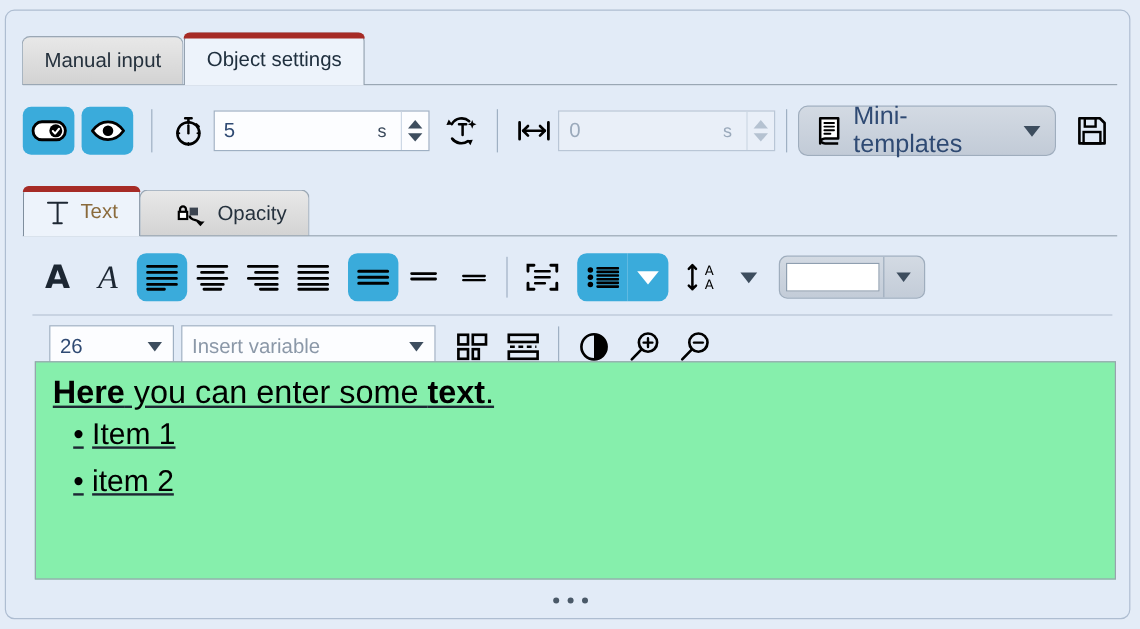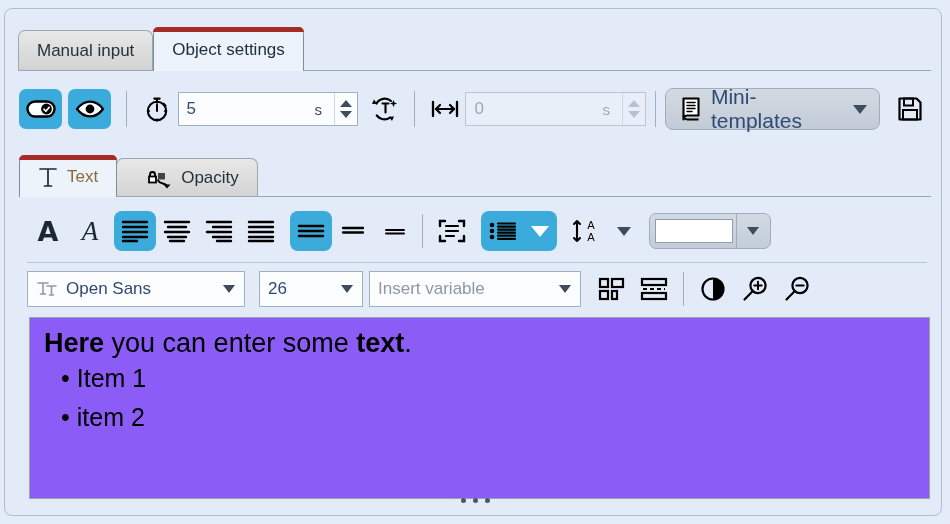--- a/index.html
+++ b/index.html
@@ -110,22 +110,22 @@
   
   .combo{
     display:flex;align-items:center;height:36px;border:1px solid #9fb0c3;background:#fcfdff;
     box-sizing:border-box;cursor:pointer;
   }
   .combo .ctext{flex:1;font-size:17px;color:#2f4a73;padding-left:8px;white-space:nowrap;overflow:hidden;}
   .combo .ctext.ph{color:#8b98a8;}
   .combo .cdrop{width:30px;display:flex;align-items:center;justify-content:center;}
   
   .editor{
-    position:absolute;left:24px;top:308px;width:901px;height:182px;
-    background:#8b5cf6;border:1px solid #98a3ae;box-sizing:border-box;padding:10px 14px;
+    position:absolute;left:24px;top:292px;width:901px;height:182px;
+    background:#86efac;border:1px solid #98a3ae;box-sizing:border-box;padding:10px 14px;text-decoration:underline;
   }
   .etitle{font-size:27px;color:#000;line-height:1.15;white-space:nowrap;}
   .etitle b{font-weight:bold;}
   .eli{font-size:25px;color:#000;margin-left:17px;line-height:1.55;}
   .eli .bl{margin-right:7px;}
   
   .grip{position:absolute;left:0;right:0;top:498px;display:flex;justify-content:center;align-items:center;gap:7px;}
   .grip i{width:5px;height:5px;border-radius:50%;background:#4a5968;display:block;}
   svg{display:block;}
 </style>
@@ -398,32 +398,20 @@
       <span class="swdrop">
         <span class="caret sm"></span>
       </span>
     </div>
   </div>
 
   <div class="rowline" style="top:253px;"></div>
 
   <div class="fmtrow" style="top:258px;height:44px;">
 
-    <div class="combo" style="width:218px;">
-      <span style="padding-left:8px;display:flex;align-items:center;">
-        <svg width="22" height="20" viewBox="0 0 22 20">
-          <path d="M2 4h10M7 4v11M4.5 15h5" stroke="#8d99a8" stroke-width="1.6" stroke-linecap="round"></path>
-          <path d="M11 7h9M15.5 7v9M13.5 16h4" stroke="#8d99a8" stroke-width="1.6" stroke-linecap="round"></path>
-        </svg>
-      </span>
-      <span class="ctext">Open Sans</span>
-      <span class="cdrop">
-        <span class="caret sm"></span>
-      </span>
-    </div>
 
     <div class="combo" style="width:104px;margin-left:14px;">
       <span class="ctext">26</span>
       <span class="cdrop">
         <span class="caret sm"></span>
       </span>
     </div>
 
     <div class="combo" style="width:212px;margin-left:6px;">
       <span class="ctext ph">Insert variable</span>

